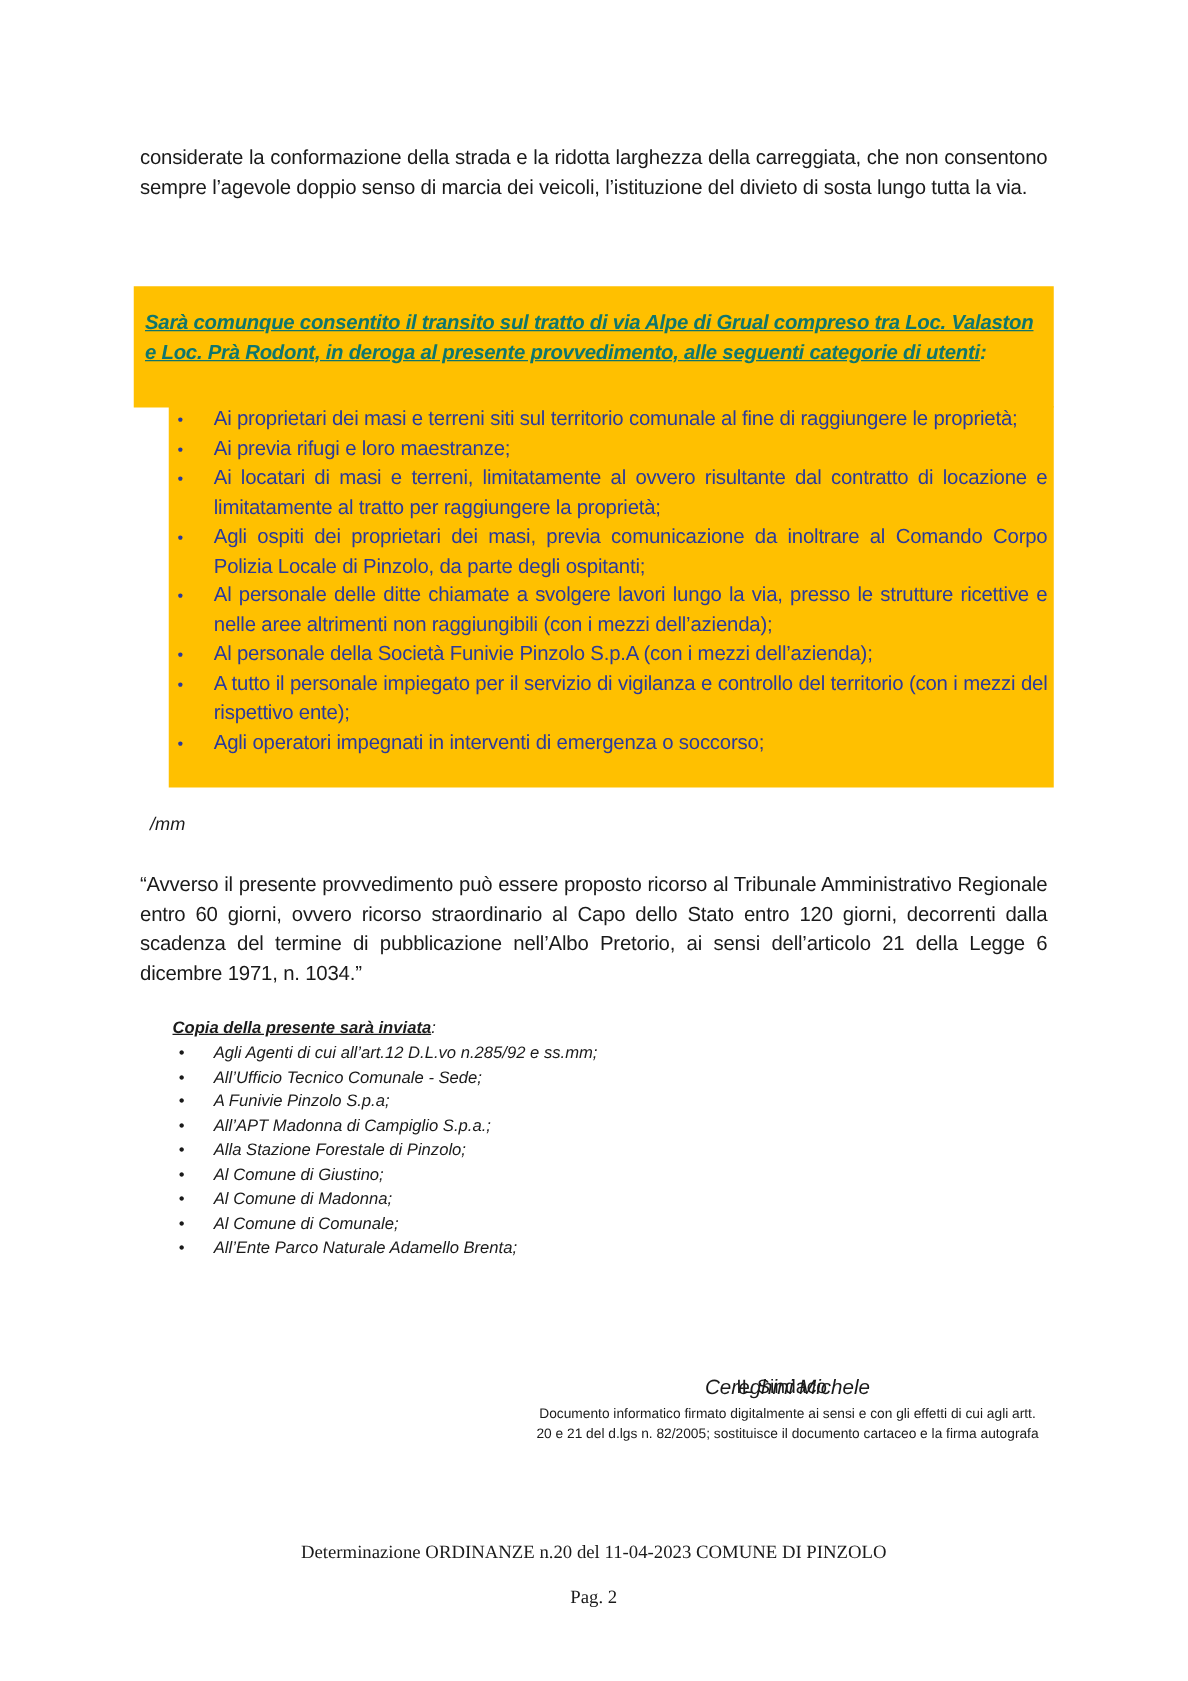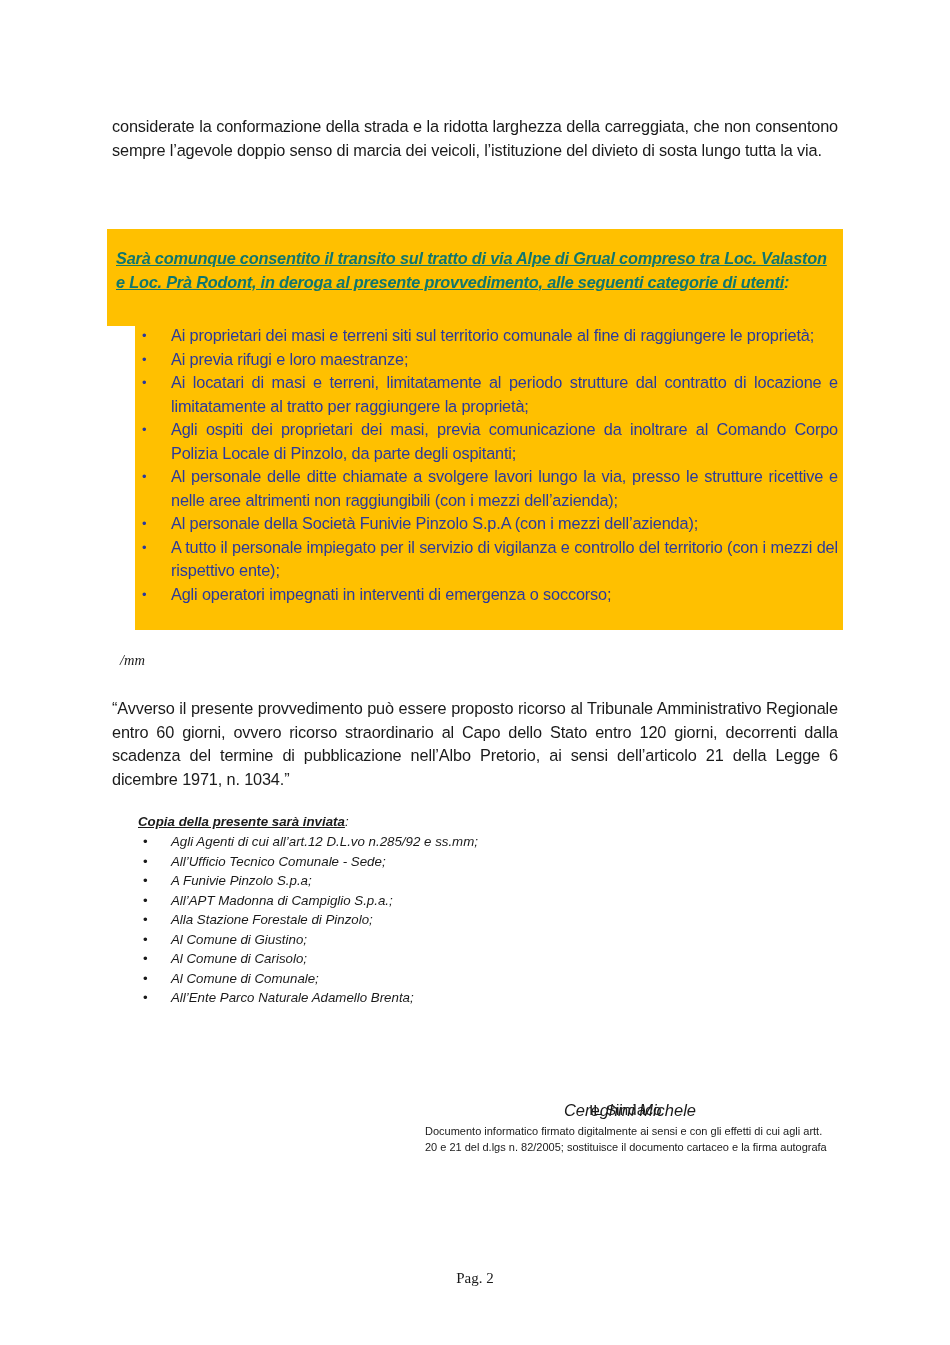--- a/index.html
+++ b/index.html
@@ -12,31 +12,31 @@
   .intro { top:115px; }
   .hl-head { position:absolute; left:107px; top:229px; width:736px; height:97px; background:#FFC000; }
   .hl-list { position:absolute; left:135px; top:325px; width:708px; height:305px; background:#FFC000; }
   .hl-title { position:absolute; left:116px; top:231px; width:722px; font-size:16.3px; line-height:23.5px;
               font-style:italic; font-weight:bold; color:#0f766e; letter-spacing:-0.2px;margin-top:16px; }
   .hl-title span { text-decoration:underline; }
   .blist { position:absolute; left:140px; top:324px; width:698px; margin:0; padding:0; list-style:none;
            color:#2B3A9C; font-size:16.3px; line-height:23.5px; letter-spacing:-0.15px; }
   .blist li { position:relative; padding-left:31px; text-align:justify; }
   .blist li .b { position:absolute; left:2px; top:0; color:#2B3A9C; font-size:13px; }
-  .mm { position:absolute; left:120px; top:652px; font-size:14.5px; font-style:italic;font-family:Liberation Serif, serif; }
+  .mm { position:absolute; left:120px; top:652px; font-size:14.5px; font-style:italic; }
   .appeal { top:697px; }
   .copy-title { position:absolute; left:138px; top:814px; font-size:13.3px; font-style:italic; font-weight:bold; }
   .copy-title span { text-decoration:underline;text-align:center; }
   .clist { position:absolute; left:140px; top:832px; margin:0; padding:0; list-style:none;
            font-size:13.3px; line-height:19.5px; font-style:italic; }
   .clist li { position:relative; padding-left:31px; }
   .clist li .b { position:absolute; left:3px; top:0; font-style:normal; }
   .sig-role { position:absolute; left:589px; top:1056px; font-size:15.5px;margin-top:45px; }
   .sig-name { position:absolute; left:440px; top:1101px; width:380px; text-align:center; font-size:16.5px; font-style:italic; }
-  .sig-note { position:absolute; left:425px; top:1123px; width:410px; font-size:11px; line-height:16px; }
+  .sig-note { position:absolute; left:425px; top:1123px; width:410px; text-align:center; font-size:11px; line-height:16px; }
   .footer { position:absolute; left:0; width:950px; text-align:center; font-family:"Liberation Serif", serif; font-size:15px; }
   .footer.f1 { top:1234px; }
   .footer.f2 { top:1270px; }
 </style>
 </head>
 <body>
 
 <div class="page">
 
   <div class="para intro">
@@ -44,21 +44,21 @@
   </div>
 
   <div class="hl-head"></div>
   <div class="hl-list"></div>
 
   <div class="hl-title"><span>Sarà comunque consentito il transito sul tratto di via Alpe di Grual compreso tra Loc. Valaston e Loc. Prà Rodont, in deroga al presente provvedimento, alle seguenti categorie di utenti</span><span style="text-decoration:none">:</span></div>
 
   <ul class="blist" id="hl-list">
       <li><span class="b">•</span><span>Ai proprietari dei masi e terreni siti sul territorio comunale al fine di raggiungere le proprietà;</span></li>
       <li><span class="b">•</span><span>Ai previa rifugi e loro maestranze;</span></li>
-      <li><span class="b">•</span><span>Ai locatari di masi e terreni, limitatamente al periodo strutture dal contratto di locazione e limitatamente al tratto per raggiungere la proprietà;</span></li>
+      <li><span class="b">•</span><span>Ai locatari di masi e terreni, limitatamente al ovvero risultante dal contratto di locazione e limitatamente al tratto per raggiungere la proprietà;</span></li>
       <li><span class="b">•</span><span>Agli ospiti dei proprietari dei masi, previa comunicazione da inoltrare al Comando Corpo Polizia Locale di Pinzolo, da parte degli ospitanti;</span></li>
       <li><span class="b">•</span><span>Al personale delle ditte chiamate a svolgere lavori lungo la via, presso le strutture ricettive e nelle aree altrimenti non raggiungibili (con i mezzi dell’azienda);</span></li>
       <li><span class="b">•</span><span>Al personale della Società Funivie Pinzolo S.p.A (con i mezzi dell’azienda);</span></li>
       <li><span class="b">•</span><span>A tutto il personale impiegato per il servizio di vigilanza e controllo del territorio (con i mezzi del rispettivo ente);</span></li>
       <li><span class="b">•</span><span>Agli operatori impegnati in interventi di emergenza o soccorso;</span></li>
     </ul>
 
   <div class="mm">/mm</div>
 
   <div class="para appeal">
@@ -67,23 +67,24 @@
 
   <div class="copy-title"><span>Copia della presente sarà inviata</span><span style="text-decoration:none;font-weight:normal">:</span></div>
 
   <ul class="clist" id="copy-list">
       <li><span class="b">•</span><span>Agli Agenti di cui all’art.12 D.L.vo n.285/92 e ss.mm;</span></li>
       <li><span class="b">•</span><span>All’Ufficio Tecnico Comunale - Sede;</span></li>
       <li><span class="b">•</span><span>A Funivie Pinzolo S.p.a;</span></li>
       <li><span class="b">•</span><span>All’APT Madonna di Campiglio S.p.a.;</span></li>
       <li><span class="b">•</span><span>Alla Stazione Forestale di Pinzolo;</span></li>
       <li><span class="b">•</span><span>Al Comune di Giustino;</span></li>
-      <li><span class="b">•</span><span>Al Comune di Carisolo;</span></li>
+      <li><span class="b">•</span><span>Al Comune di Madonna;</span></li>
       <li><span class="b">•</span><span>Al Comune di Comunale;</span></li>
       <li><span class="b">•</span><span>All’Ente Parco Naturale Adamello Brenta;</span></li>
     </ul>
 
   <div class="sig-role">IL Sindaco</div>
   <div class="sig-name">Cereghini Michele</div>
   <div class="sig-note">Documento informatico firmato digitalmente ai sensi e con gli effetti di cui agli artt. 20 e 21 del d.lgs n. 82/2005; sostituisce il documento cartaceo e la firma autografa</div>
 
+  <div class="footer f1">Determinazione ORDINANZE n.20 del 11-04-2023 COMUNE DI PINZOLO</div>
   <div class="footer f2">Pag. 2</div>
 </div>
 
 </body></html>

